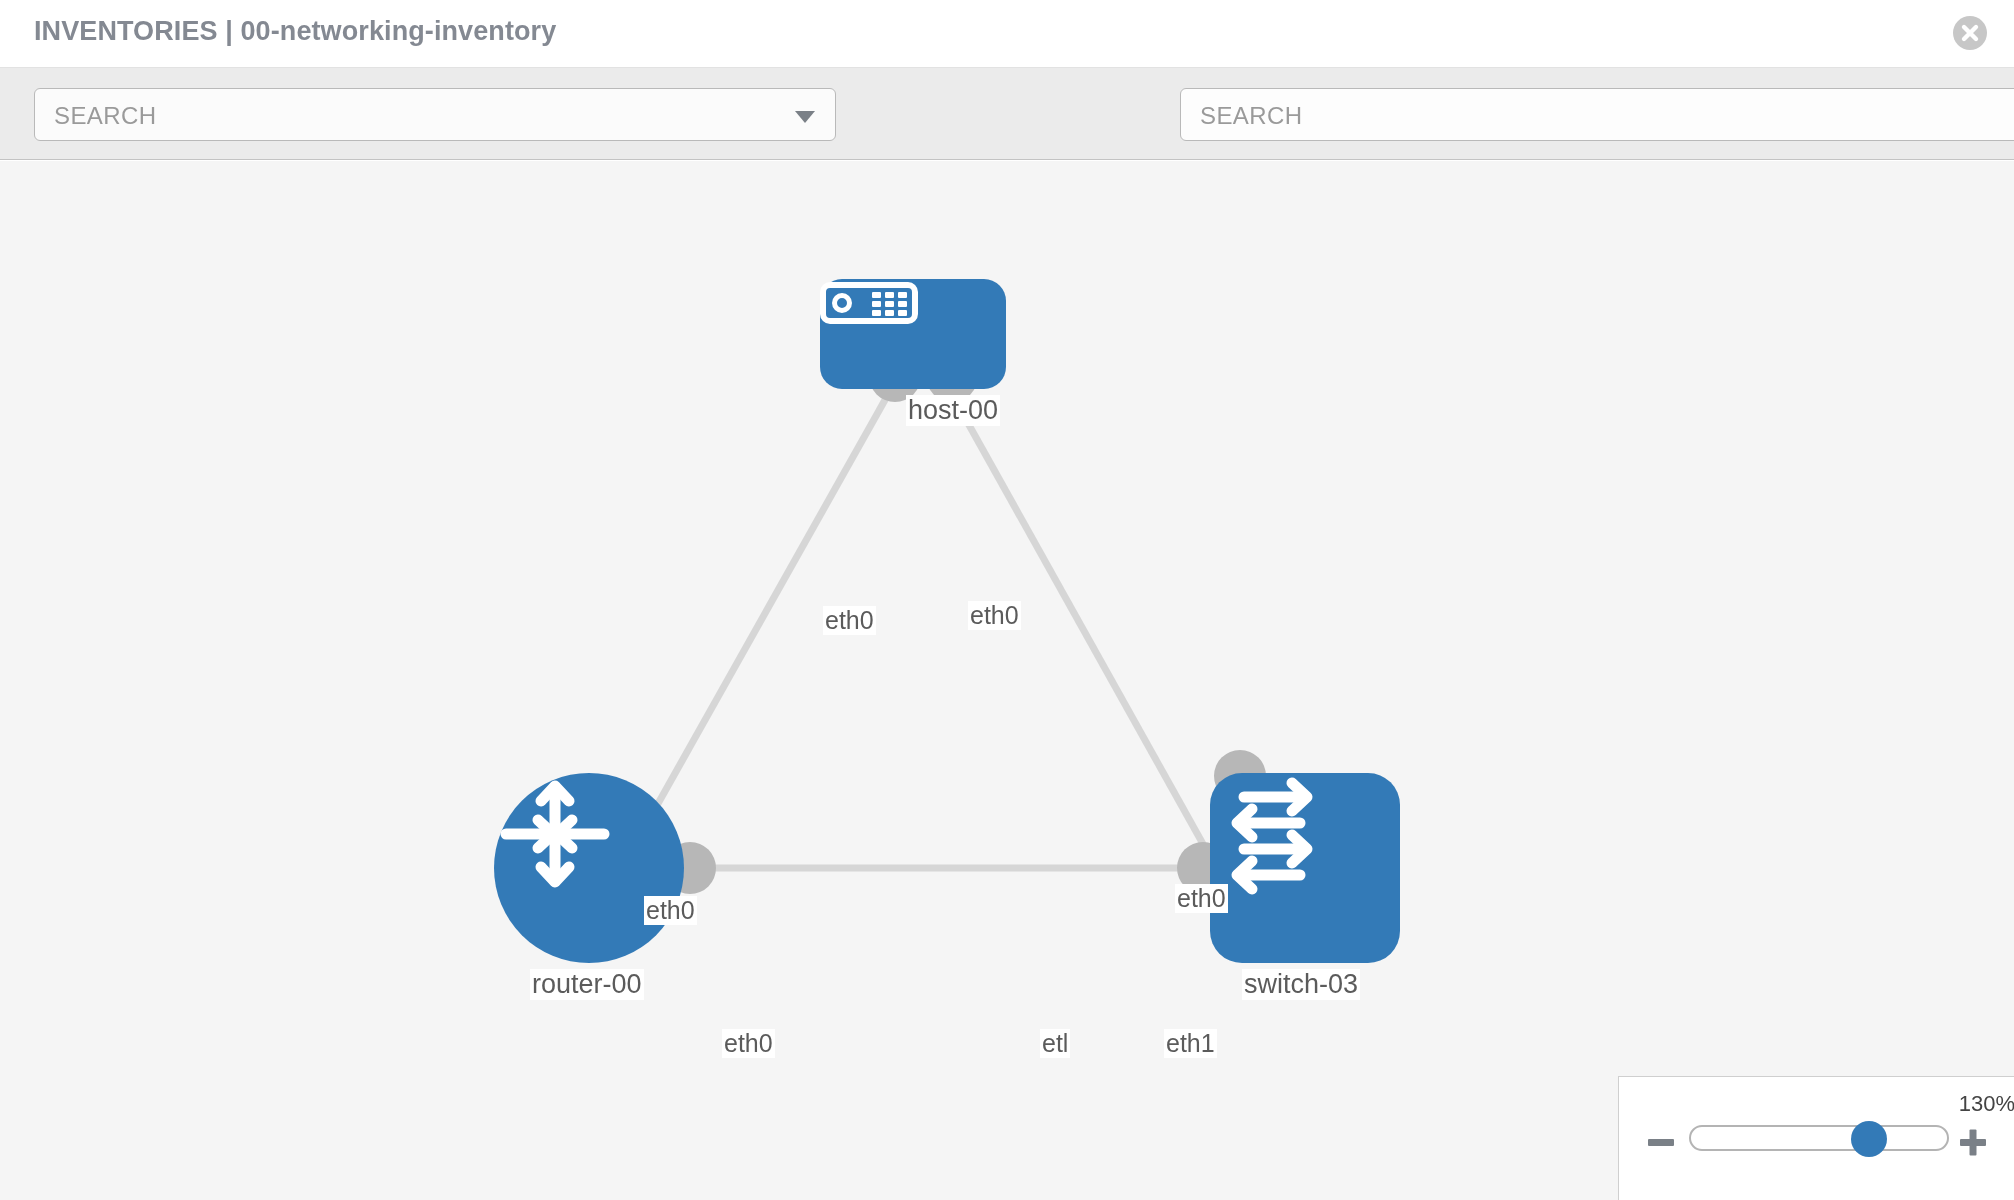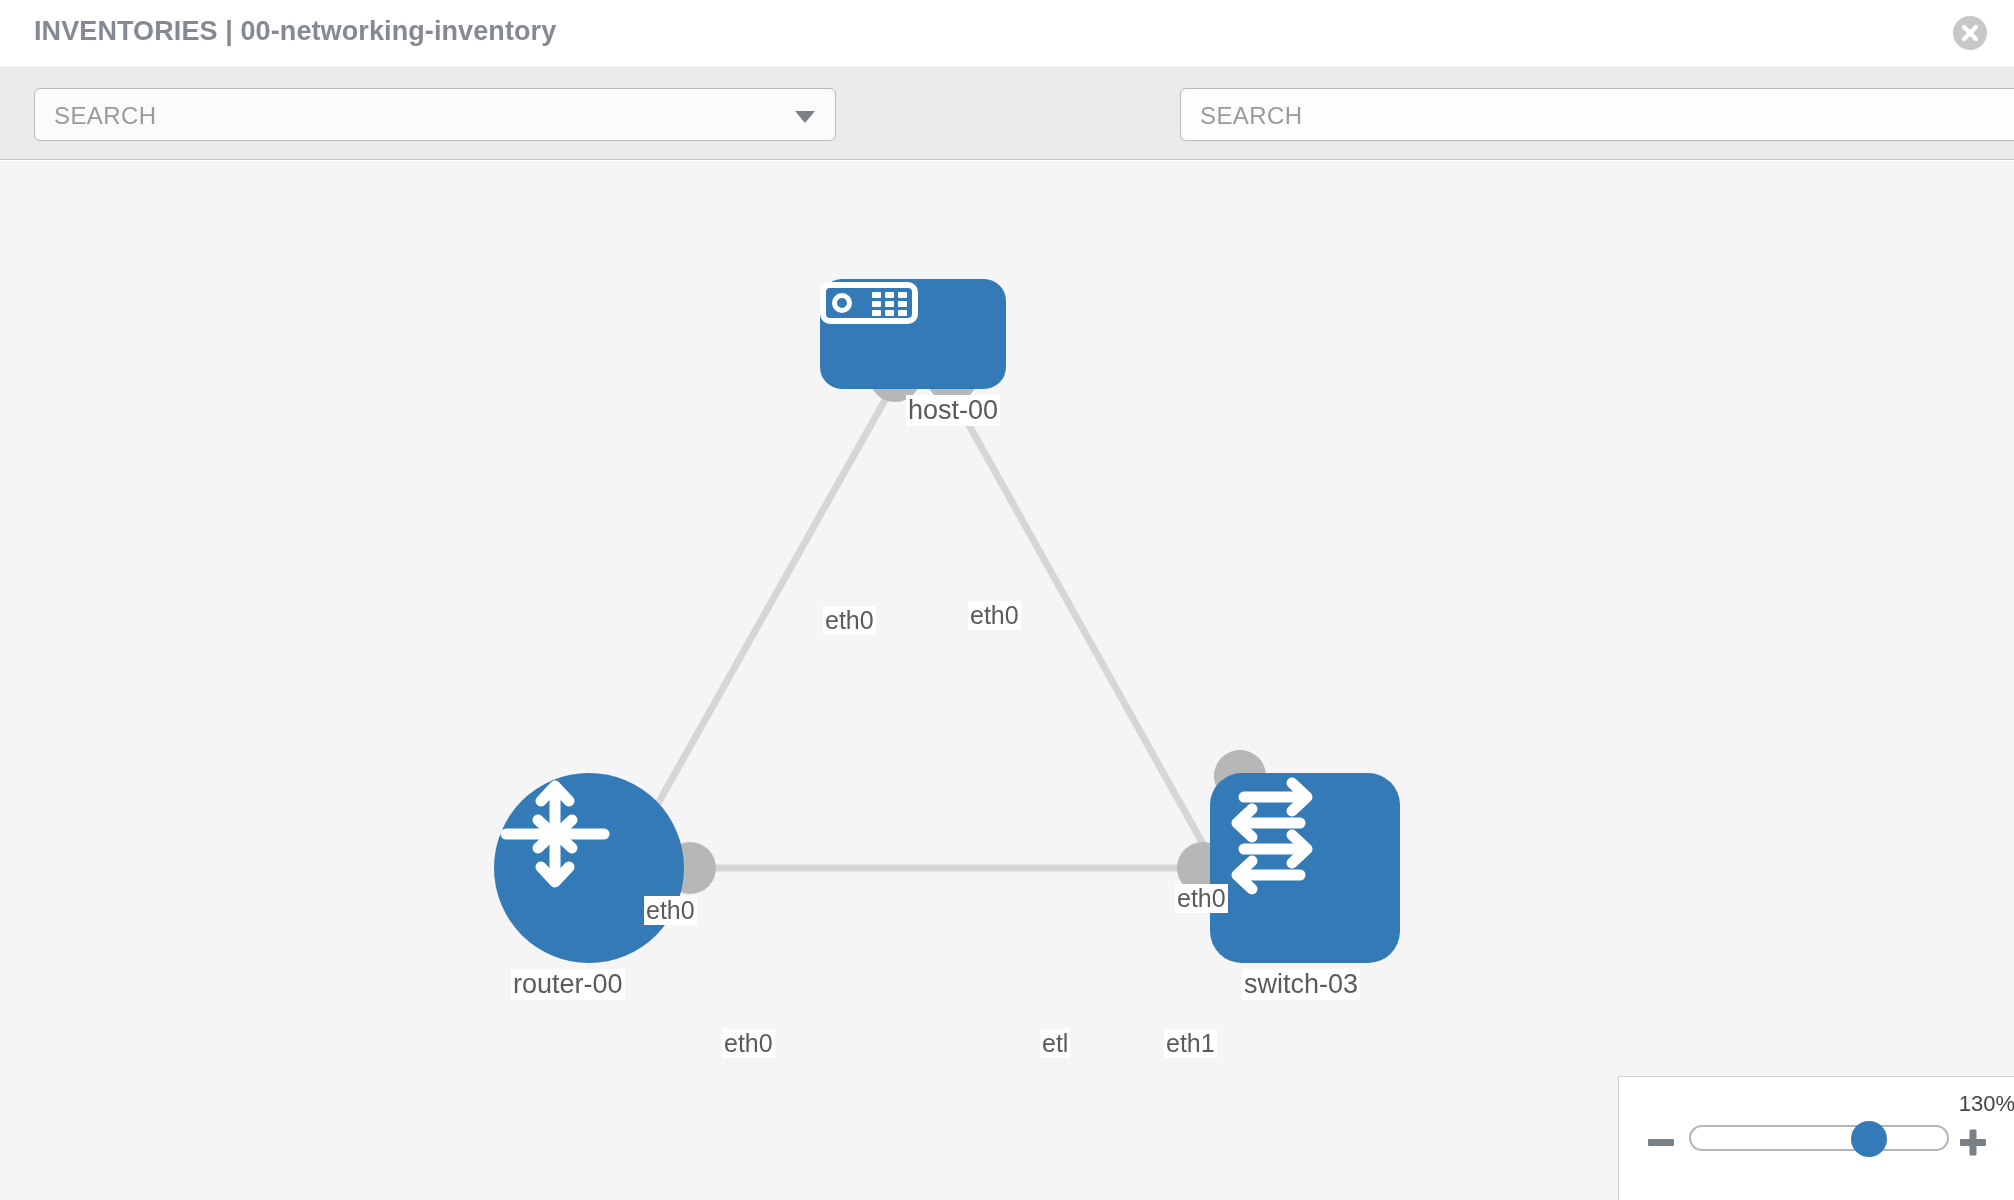--- a/index.html
+++ b/index.html
@@ -244,21 +244,21 @@
             <polyline points="47,94 61,109 75,94"></polyline>
 
             <line x1="12" y1="61" x2="58" y2="61"></line>
             <polyline points="44,47 59,61 44,75"></polyline>
 
             <line x1="110" y1="61" x2="64" y2="61"></line>
             <polyline points="78,47 63,61 78,75"></polyline>
           </g>
         </svg>
       </div>
-      <div class="node-label" style="left:17px; top:196px;">router-00</div>
+      <div class="node-label" style="left:36px; top:196px;">router-00</div>
     </div>
 
     <div class="node" style="left:1210px; top:612px;">
       <div class="node-shape" style="width:190px;height:190px;border-radius:32px;">
         <svg width="124" height="124" viewBox="0 0 124 124">
           <g stroke="#ffffff" stroke-width="11" stroke-linecap="round" stroke-linejoin="round" fill="none">
             <line x1="34" y1="24" x2="96" y2="24"></line>
             <polyline points="82,10 97,24 82,38"></polyline>
             <line x1="28" y1="50" x2="90" y2="50"></line>
             <polyline points="42,36 27,50 42,64"></polyline>

